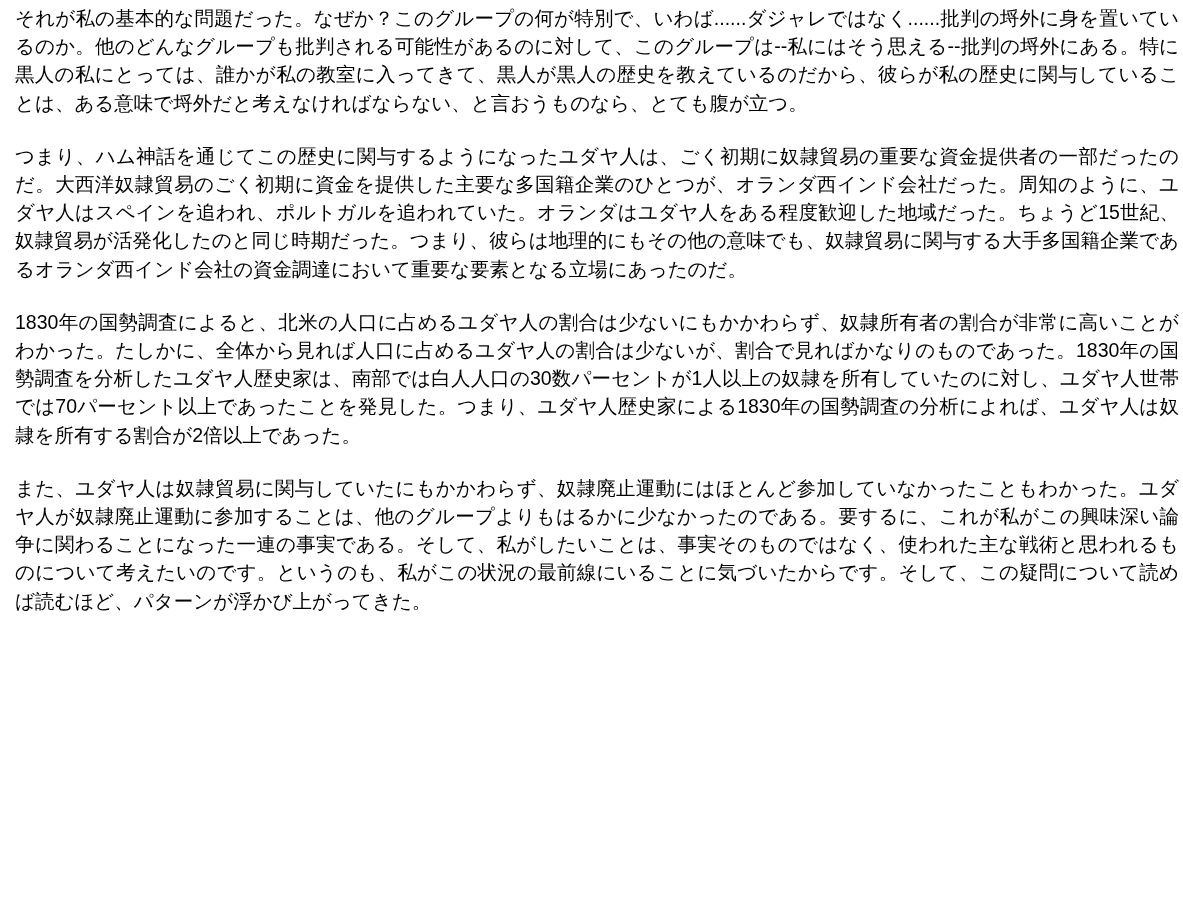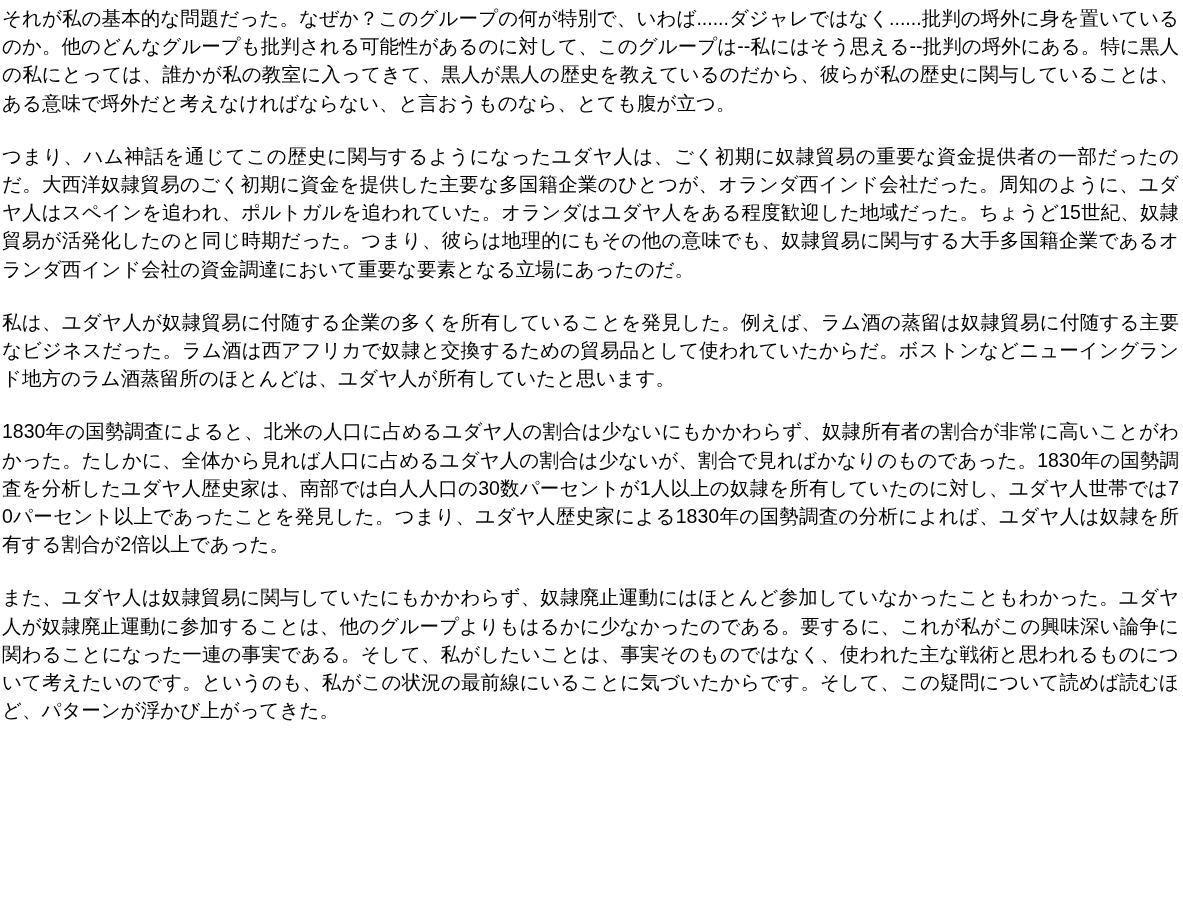--- a/index.html
+++ b/index.html
@@ -11,37 +11,36 @@
     width: 1183px;
     height: 897px;
     font-family: "Liberation Sans", "DejaVu Sans", sans-serif;
     color: #000000;
     overflow: hidden;
   }
   .page {
     width: 1183px;
     height: 637px;
     box-sizing: border-box;
-    padding: 4px 4px 0 2px;
+    padding: 4px 4px 0 15px;
   }
   .para {
     font-size: 19.5px;
     line-height: 28.2px;
     text-align: justify;
     text-justify: inter-character;
     margin: 0 0 25px 0;
     letter-spacing: 0px;
     word-break: break-all;
   }
   .para:last-child {
     margin-bottom: 12px;
   }
 </style>
 </head>
 <body>
 
 <div class="page">
   <p class="para">それが私の基本的な問題だった。なぜか？このグループの何が特別で、いわば......ダジャレではなく......批判の埒外に身を置いているのか。他のどんなグループも批判される可能性があるのに対して、このグループは--私にはそう思える--批判の埒外にある。特に黒人の私にとっては、誰かが私の教室に入ってきて、黒人が黒人の歴史を教えているのだから、彼らが私の歴史に関与していることは、ある意味で埒外だと考えなければならない、と言おうものなら、とても腹が立つ。</p>
   <p class="para">つまり、ハム神話を通じてこの歴史に関与するようになったユダヤ人は、ごく初期に奴隷貿易の重要な資金提供者の一部だったのだ。大西洋奴隷貿易のごく初期に資金を提供した主要な多国籍企業のひとつが、オランダ西インド会社だった。周知のように、ユダヤ人はスペインを追われ、ポルトガルを追われていた。オランダはユダヤ人をある程度歓迎した地域だった。ちょうど15世紀、奴隷貿易が活発化したのと同じ時期だった。つまり、彼らは地理的にもその他の意味でも、奴隷貿易に関与する大手多国籍企業であるオランダ西インド会社の資金調達において重要な要素となる立場にあったのだ。</p>
-  <p class="para">私は、ユダヤ人が奴隷貿易に付随する企業の多くを所有していることを発見した。例えば、ラム酒の蒸留は奴隷貿易に付随する主要なビジネスだった。ラム酒は西アフリカで奴隷と交換するための貿易品として使われていたからだ。ボストンなどニューイングランド地方のラム酒蒸留所のほとんどは、ユダヤ人が所有していたと思います。</p>
   <p class="para">1830年の国勢調査によると、北米の人口に占めるユダヤ人の割合は少ないにもかかわらず、奴隷所有者の割合が非常に高いことがわかった。たしかに、全体から見れば人口に占めるユダヤ人の割合は少ないが、割合で見ればかなりのものであった。1830年の国勢調査を分析したユダヤ人歴史家は、南部では白人人口の30数パーセントが1人以上の奴隷を所有していたのに対し、ユダヤ人世帯では70パーセント以上であったことを発見した。つまり、ユダヤ人歴史家による1830年の国勢調査の分析によれば、ユダヤ人は奴隷を所有する割合が2倍以上であった。</p>
   <p class="para">また、ユダヤ人は奴隷貿易に関与していたにもかかわらず、奴隷廃止運動にはほとんど参加していなかったこともわかった。ユダヤ人が奴隷廃止運動に参加することは、他のグループよりもはるかに少なかったのである。要するに、これが私がこの興味深い論争に関わることになった一連の事実である。そして、私がしたいことは、事実そのものではなく、使われた主な戦術と思われるものについて考えたいのです。というのも、私がこの状況の最前線にいることに気づいたからです。そして、この疑問について読めば読むほど、パターンが浮かび上がってきた。</p>
 </div>
 
 </body></html>

